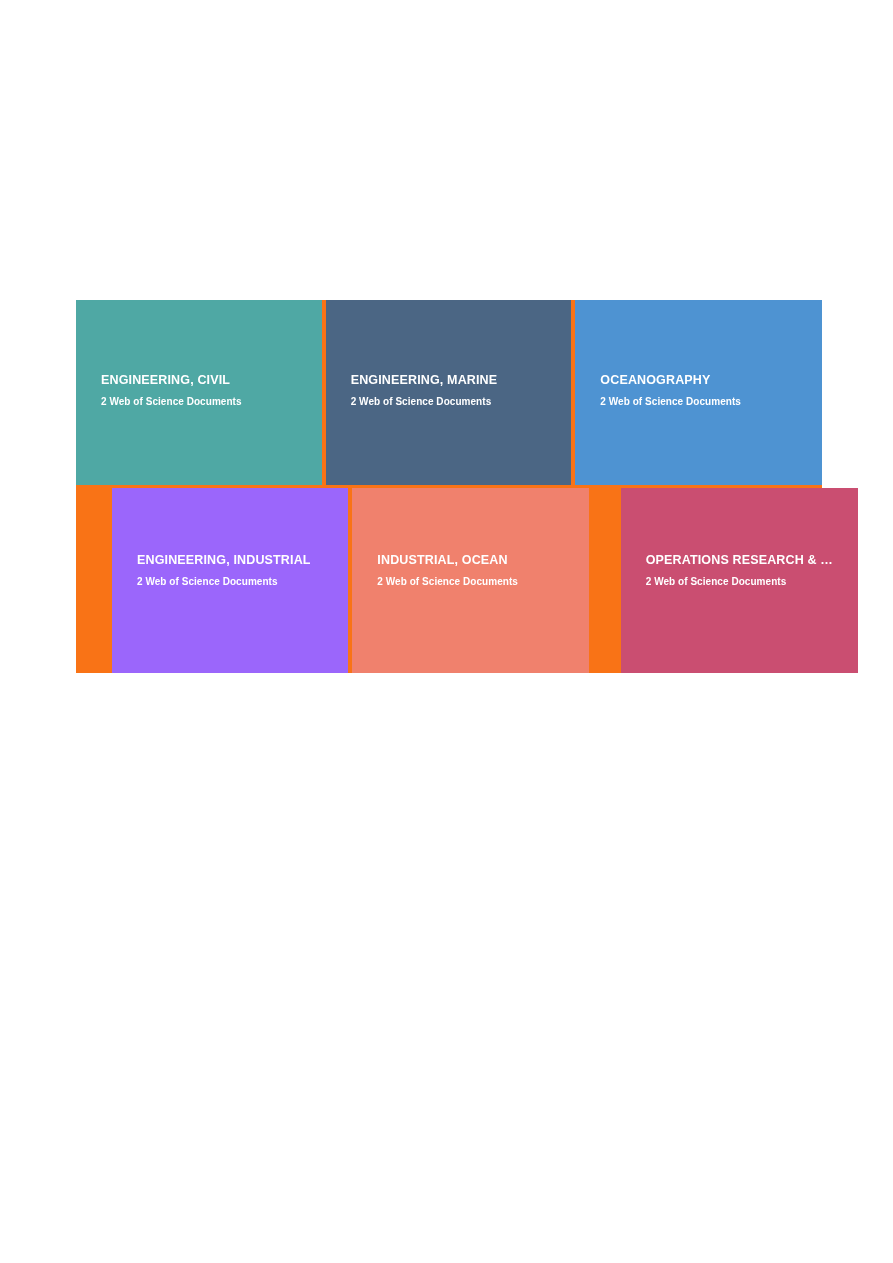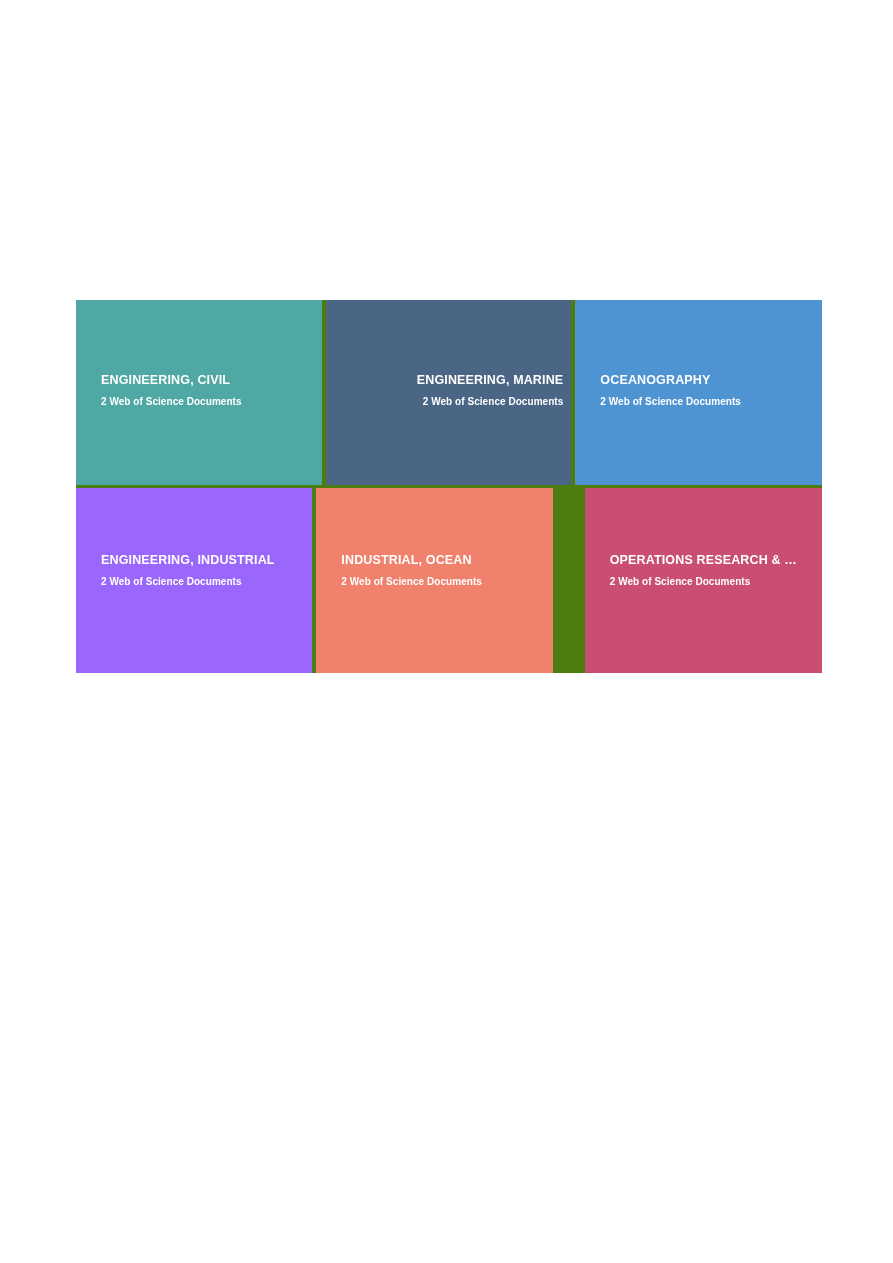--- a/index.html
+++ b/index.html
@@ -23,34 +23,34 @@
     width: 893px;
     height: 1263px;
   }
 
   #treemap {
     position: absolute;
     left: 76px;
     top: 300px;
     width: 746px;
     height: 373px;
-    background: #4d7c0f;
+    background: #f97316;
     display: flex;
     flex-direction: column;
     gap: 3px;
   }
 
   .tm-row {
     display: flex;
     flex-direction: row;
     gap: 4px;
     width: 100%;
   }
   .tm-row.row-top { height: 185px; }
-  .tm-row.row-bottom { height: 185px; }
+  .tm-row.row-bottom { height: 185px; padding-left: 36px; }
 
   .tm-tile {
     position: relative;
     overflow: hidden;
     box-sizing: border-box;
   }
   .tm-tile.col-0 { width: 247px; }
   .tm-tile.col-1 { width: 247px; }
   .tm-tile.col-2 { width: 248px; }
 
@@ -114,21 +114,21 @@
 
     <div class="tm-row row-top">
 
       <div class="tm-tile col-0" style="background-color: rgb(79, 168, 164);">
         <div class="tm-label-block">
           <div class="tm-name">ENGINEERING, CIVIL</div>
           <div class="tm-value">2 Web of Science Documents</div>
         </div>
       </div>
 
-      <div class="tm-tile col-1" style="background-color: rgb(75, 102, 132); text-align: right;">
+      <div class="tm-tile col-1" style="background-color: rgb(75, 102, 132);">
         <div class="tm-label-block">
           <div class="tm-name">ENGINEERING, MARINE</div>
           <div class="tm-value">2 Web of Science Documents</div>
         </div>
       </div>
 
       <div class="tm-tile col-2" style="background-color: rgb(78, 147, 210);">
         <div class="tm-label-block">
           <div class="tm-name">OCEANOGRAPHY</div>
           <div class="tm-value">2 Web of Science Documents</div>

